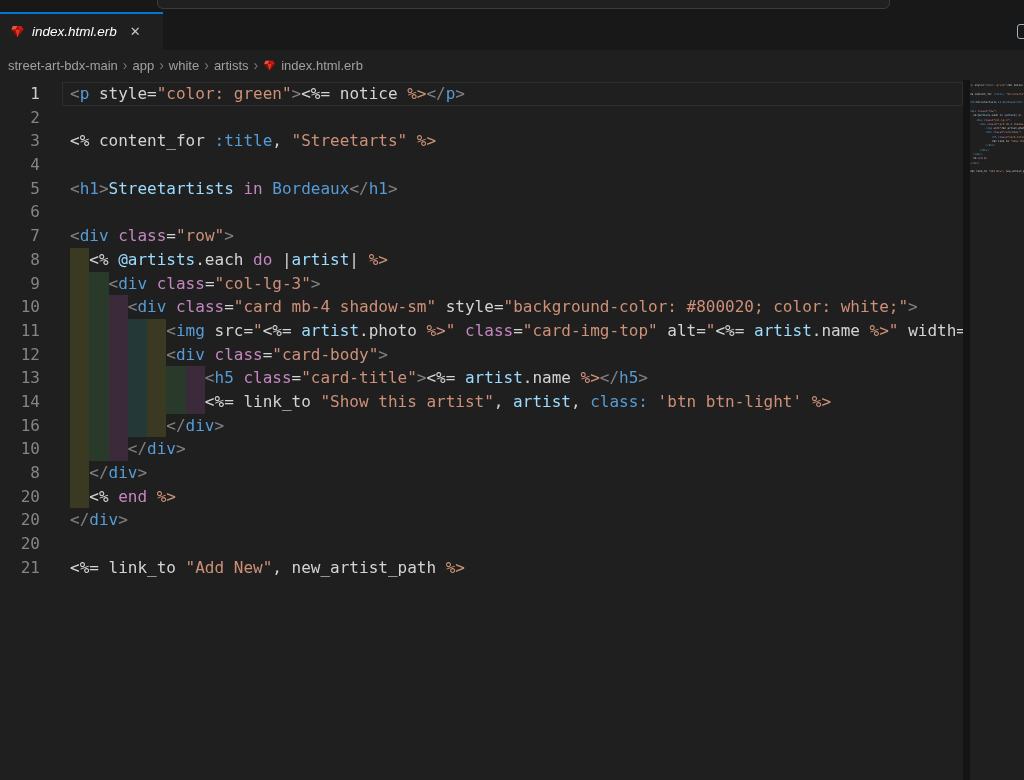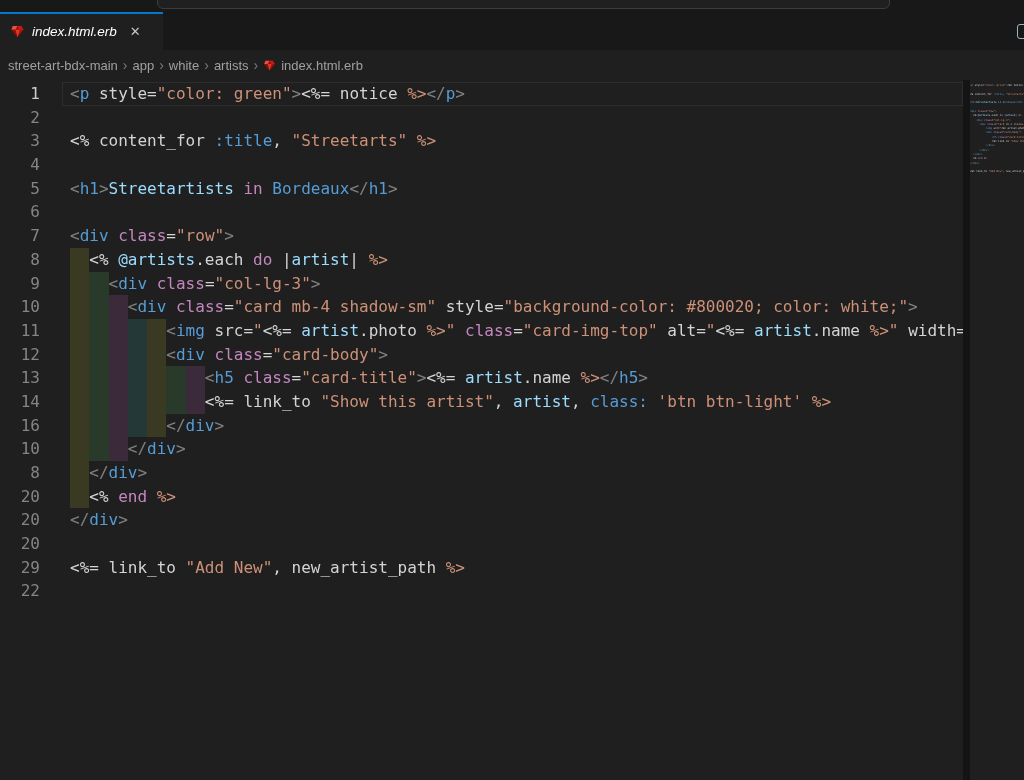--- a/index.html
+++ b/index.html
@@ -116,22 +116,21 @@
         <div class="row"><div class="ln">11</div><div class="code"><i class="ib ir0"></i><i class="ib ir1"></i><i class="ib ir2"></i><i class="ib ir3"></i><i class="ib ir0"></i><span style="color: rgb(128, 128, 128);">&lt;</span><span style="color: rgb(86, 156, 214);">img</span><span style="color: rgb(212, 212, 212);"> src=</span><span style="color: rgb(206, 145, 120);">"</span><span style="color: rgb(212, 212, 212);">&lt;%= </span><span style="color: rgb(156, 220, 254);">artist</span><span style="color: rgb(212, 212, 212);">.photo </span><span style="color: rgb(206, 145, 120);">%&gt;"</span><span style="color: rgb(197, 134, 192);"> class</span><span style="color: rgb(212, 212, 212);">=</span><span style="color: rgb(206, 145, 120);">"card-img-top"</span><span style="color: rgb(212, 212, 212);"> alt=</span><span style="color: rgb(206, 145, 120);">"</span><span style="color: rgb(212, 212, 212);">&lt;%= </span><span style="color: rgb(156, 220, 254);">artist</span><span style="color: rgb(212, 212, 212);">.name </span><span style="color: rgb(206, 145, 120);">%&gt;"</span><span style="color: rgb(212, 212, 212);"> width=</span></div></div>
         <div class="row"><div class="ln">12</div><div class="code"><i class="ib ir0"></i><i class="ib ir1"></i><i class="ib ir2"></i><i class="ib ir3"></i><i class="ib ir0"></i><span style="color: rgb(128, 128, 128);">&lt;</span><span style="color: rgb(86, 156, 214);">div</span><span style="color: rgb(197, 134, 192);"> class</span><span style="color: rgb(212, 212, 212);">=</span><span style="color: rgb(206, 145, 120);">"card-body"</span><span style="color: rgb(128, 128, 128);">&gt;</span></div></div>
         <div class="row"><div class="ln">13</div><div class="code"><i class="ib ir0"></i><i class="ib ir1"></i><i class="ib ir2"></i><i class="ib ir3"></i><i class="ib ir0"></i><i class="ib ir1"></i><i class="ib ir2"></i><span style="color: rgb(128, 128, 128);">&lt;</span><span style="color: rgb(86, 156, 214);">h5</span><span style="color: rgb(197, 134, 192);"> class</span><span style="color: rgb(212, 212, 212);">=</span><span style="color: rgb(206, 145, 120);">"card-title"</span><span style="color: rgb(128, 128, 128);">&gt;</span><span style="color: rgb(212, 212, 212);">&lt;%= </span><span style="color: rgb(156, 220, 254);">artist</span><span style="color: rgb(212, 212, 212);">.name </span><span style="color: rgb(206, 145, 120);">%&gt;</span><span style="color: rgb(128, 128, 128);">&lt;/</span><span style="color: rgb(86, 156, 214);">h5</span><span style="color: rgb(128, 128, 128);">&gt;</span></div></div>
         <div class="row"><div class="ln">14</div><div class="code"><i class="ib ir0"></i><i class="ib ir1"></i><i class="ib ir2"></i><i class="ib ir3"></i><i class="ib ir0"></i><i class="ib ir1"></i><i class="ib ir2"></i><span style="color: rgb(212, 212, 212);">&lt;%= link_to </span><span style="color: rgb(206, 145, 120);">"Show this artist"</span><span style="color: rgb(212, 212, 212);">, </span><span style="color: rgb(156, 220, 254);">artist</span><span style="color: rgb(212, 212, 212);">, </span><span style="color: rgb(86, 156, 214);">class:</span><span style="color: rgb(212, 212, 212);"> </span><span style="color: rgb(206, 145, 120);">'btn btn-light'</span><span style="color: rgb(212, 212, 212);"> </span><span style="color: rgb(206, 145, 120);">%&gt;</span></div></div>
         <div class="row"><div class="ln">16</div><div class="code"><i class="ib ir0"></i><i class="ib ir1"></i><i class="ib ir2"></i><i class="ib ir3"></i><i class="ib ir0"></i><span style="color: rgb(128, 128, 128);">&lt;/</span><span style="color: rgb(86, 156, 214);">div</span><span style="color: rgb(128, 128, 128);">&gt;</span></div></div>
         <div class="row"><div class="ln">10</div><div class="code"><i class="ib ir0"></i><i class="ib ir1"></i><i class="ib ir2"></i><span style="color: rgb(128, 128, 128);">&lt;/</span><span style="color: rgb(86, 156, 214);">div</span><span style="color: rgb(128, 128, 128);">&gt;</span></div></div>
         <div class="row"><div class="ln">8</div><div class="code"><i class="ib ir0"></i><span style="color: rgb(128, 128, 128);">&lt;/</span><span style="color: rgb(86, 156, 214);">div</span><span style="color: rgb(128, 128, 128);">&gt;</span></div></div>
         <div class="row"><div class="ln">20</div><div class="code"><i class="ib ir0"></i><span style="color: rgb(212, 212, 212);">&lt;% </span><span style="color: rgb(197, 134, 192);">end</span><span style="color: rgb(212, 212, 212);"> </span><span style="color: rgb(206, 145, 120);">%&gt;</span></div></div>
         <div class="row"><div class="ln">20</div><div class="code"><span style="color: rgb(128, 128, 128);">&lt;/</span><span style="color: rgb(86, 156, 214);">div</span><span style="color: rgb(128, 128, 128);">&gt;</span></div></div>
         <div class="row"><div class="ln">20</div><div class="code"></div></div>
-        <div class="row"><div class="ln">29</div><div class="code"><span style="color: rgb(212, 212, 212);">&lt;%= link_to </span><span style="color: rgb(206, 145, 120);">"Add New"</span><span style="color: rgb(212, 212, 212);">, new_artist_path </span><span style="color: rgb(206, 145, 120);">%&gt;</span></div></div>
-        <div class="row"><div class="ln">22</div><div class="code"></div></div>
+        <div class="row"><div class="ln">21</div><div class="code"><span style="color: rgb(212, 212, 212);">&lt;%= link_to </span><span style="color: rgb(206, 145, 120);">"Add New"</span><span style="color: rgb(212, 212, 212);">, new_artist_path </span><span style="color: rgb(206, 145, 120);">%&gt;</span></div></div>
       </div>
   </div>
   <div class="scroll-strip"></div>
   <div class="minimap">
     <div>
         <div class="mrow" style="padding-left: 0ch;"><span style="color: rgb(128, 128, 128);">&lt;</span><span style="color: rgb(86, 156, 214);">p</span><span style="color: rgb(212, 212, 212);"> style=</span><span style="color: rgb(206, 145, 120);">"color: green"</span><span style="color: rgb(128, 128, 128);">&gt;</span><span style="color: rgb(212, 212, 212);">&lt;%= notice </span></div>
         <div class="mrow" style="padding-left: 0ch;"></div>
         <div class="mrow" style="padding-left: 0ch;"><span style="color: rgb(212, 212, 212);">&lt;% content_for </span><span style="color: rgb(86, 156, 214);">:title</span><span style="color: rgb(212, 212, 212);">, </span><span style="color: rgb(206, 145, 120);">"Streetarts"</span></div>
         <div class="mrow" style="padding-left: 0ch;"></div>
         <div class="mrow" style="padding-left: 0ch;"><span style="color: rgb(128, 128, 128);">&lt;</span><span style="color: rgb(86, 156, 214);">h1</span><span style="color: rgb(128, 128, 128);">&gt;</span><span style="color: rgb(156, 220, 254);">Streetartists</span><span style="color: rgb(197, 134, 192);"> in </span><span style="color: rgb(86, 156, 214);">Bordeaux</span><span style="color: rgb(128, 128, 128);">&lt;/</span><span style="color: rgb(86, 156, 214);">h1</span><span style="color: rgb(128, 128, 128);">&gt;</span></div>

